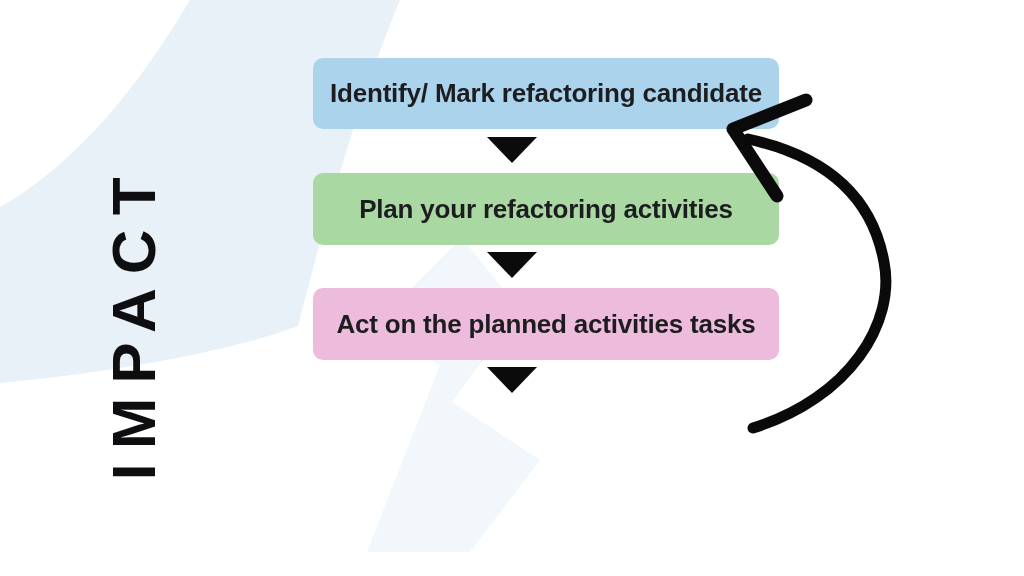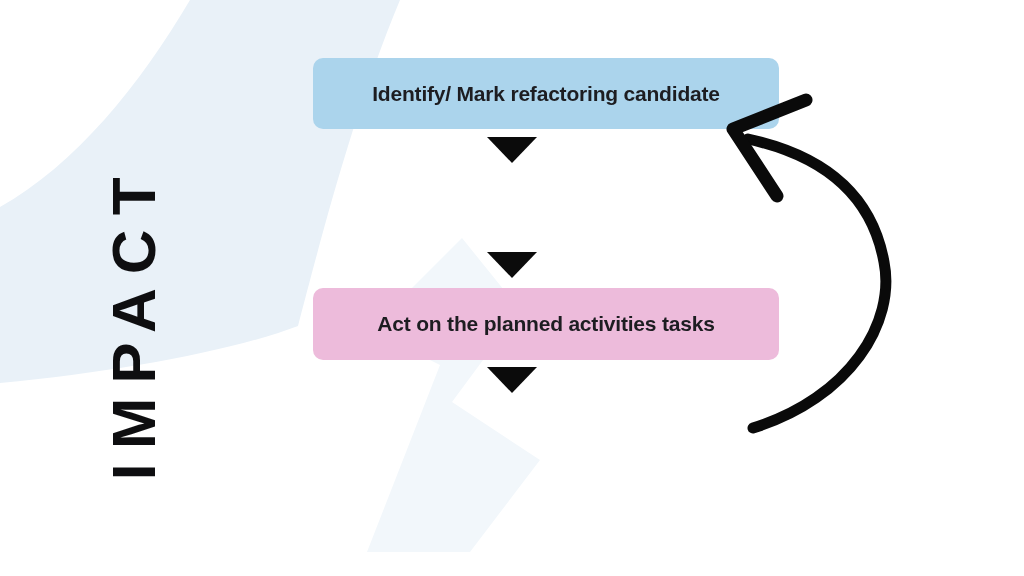--- a/index.html
+++ b/index.html
@@ -38,21 +38,21 @@
   .flow-step {
     position: absolute;
     left: 313px;
     width: 466px;
     height: 72px;
     border-radius: 10px;
     display: flex;
     align-items: center;
     justify-content: center;
     text-align: center;
-    font-size: 21px;
+    font-size: 26px;
     font-weight: bold;
     letter-spacing: -0.2px;
     color: #1d1d21;
   }
   .step-1 { top: 58px; height: 71px; }
   .step-2 { top: 173px; }
   .step-3 { top: 288px; }
   .step-4 { top: 403px; }
   .down-triangle {
     position: absolute;
@@ -76,20 +76,21 @@
     <path d="M 190,0 C 140,85 75,165 0,207 L 0,383 C 120,372 235,350 298,326 C 318,250 352,115 400,0 Z" fill="#e9f1f8"></path>
     <path d="M 462,238 L 370,330 L 440,365 L 367,552 L 470,552 L 540,460 L 452,402 L 520,310 Z" fill="#f2f7fb"></path>
   </svg>
 
   <div class="impact-label">IMPACT</div>
 
   <div class="flow-step step-1" style="background-color: rgb(171, 212, 236);">Identify/ Mark refactoring candidate</div>
 
   <div class="down-triangle tri-1"></div>
 
+  <div class="flow-step step-2" style="background-color: rgb(169, 216, 162);">Plan your refactoring activities</div>
 
   <div class="down-triangle tri-2"></div>
 
   <div class="flow-step step-3" style="background-color: rgb(237, 187, 219);">Act on the planned activities tasks</div>
 
   <div class="down-triangle tri-3"></div>
 
 
   <svg class="fg-svg" viewBox="0 0 1024 576">
     <path fill="none" stroke-width="11" stroke-linecap="round" d="M 753 428 C 850 398, 896 322, 884 262 C 872 196, 826 156, 748 139" stroke="#0a0a0a"></path>

